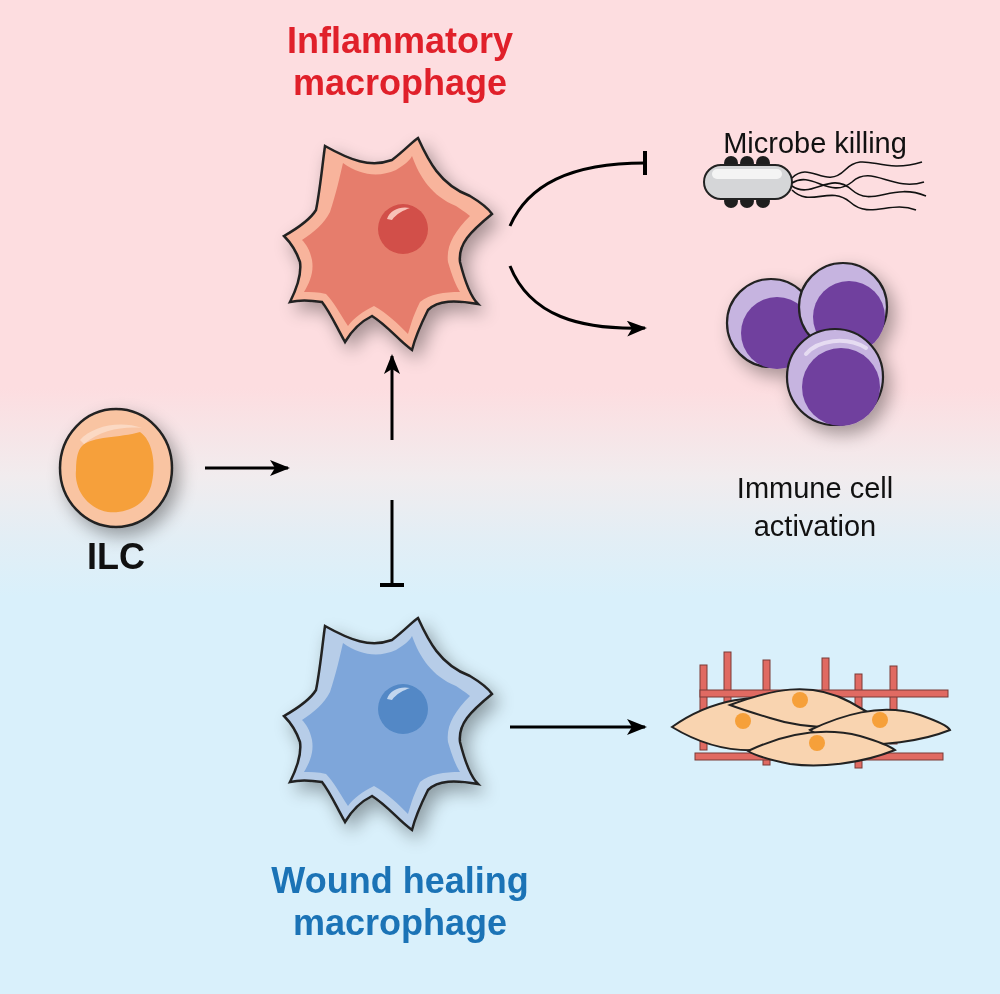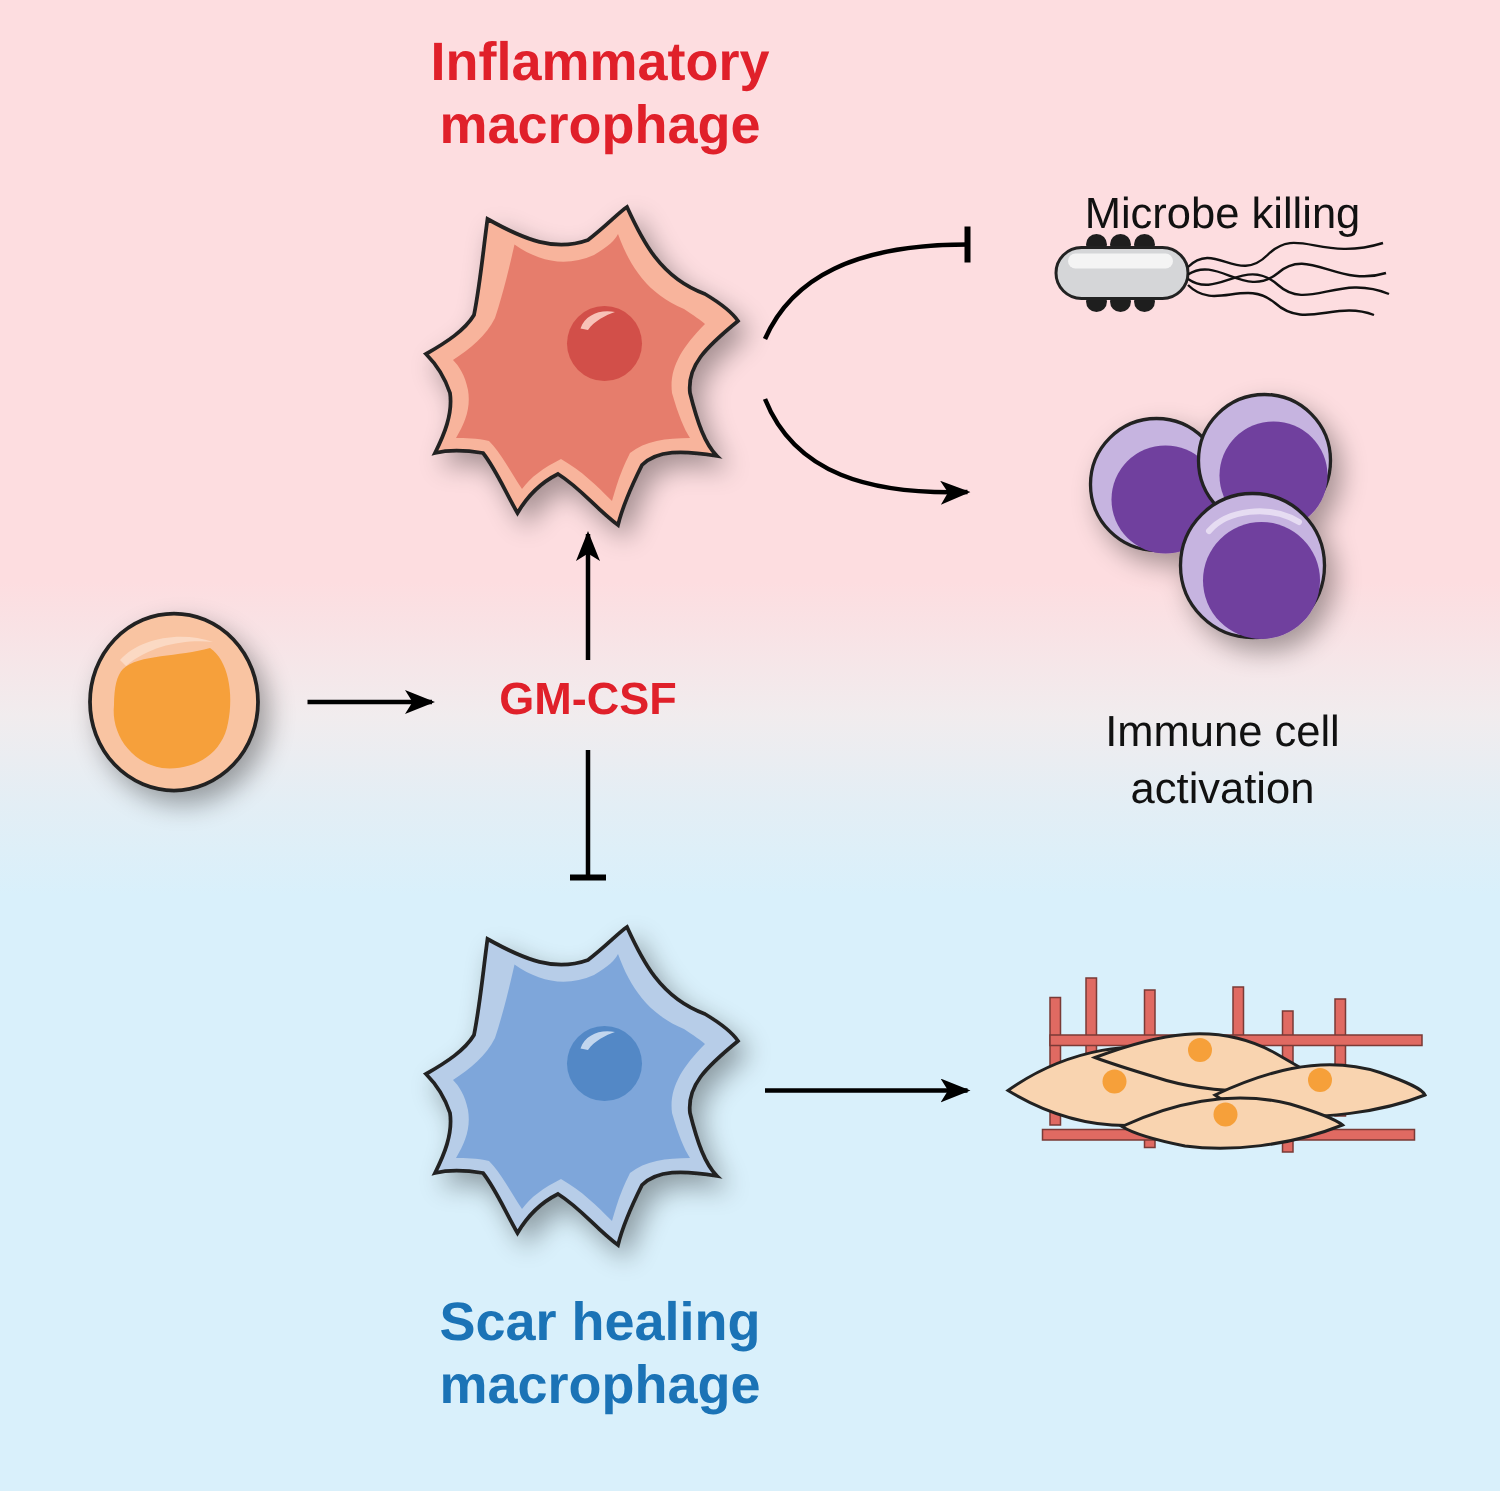--- a/index.html
+++ b/index.html
@@ -135,21 +135,21 @@
   <div>macrophage</div>
 </div>
 
 <div class="lbl out" style="left:690px; top:99px; width:250px;">Microbe killing</div>
 
 <div class="lbl out" style="left:690px; top:444px; width:250px;">
   <div>Immune cell</div>
   <div>activation</div>
 </div>
 
-<div class="lbl gm" style="left:310px; top:450px; width:164px;">GM-CSF</div>
 
+<div class="lbl ilc" style="left:66px; top:536px; width:100px;">ILC</div>
 
 
 <div class="lbl title-blue" style="left:220px; top:860px; width:360px;">
-  <div>Scar healing</div>
+  <div>Wound healing</div>
   <div>macrophage</div>
 </div>
 </div>
 
 </body></html>

